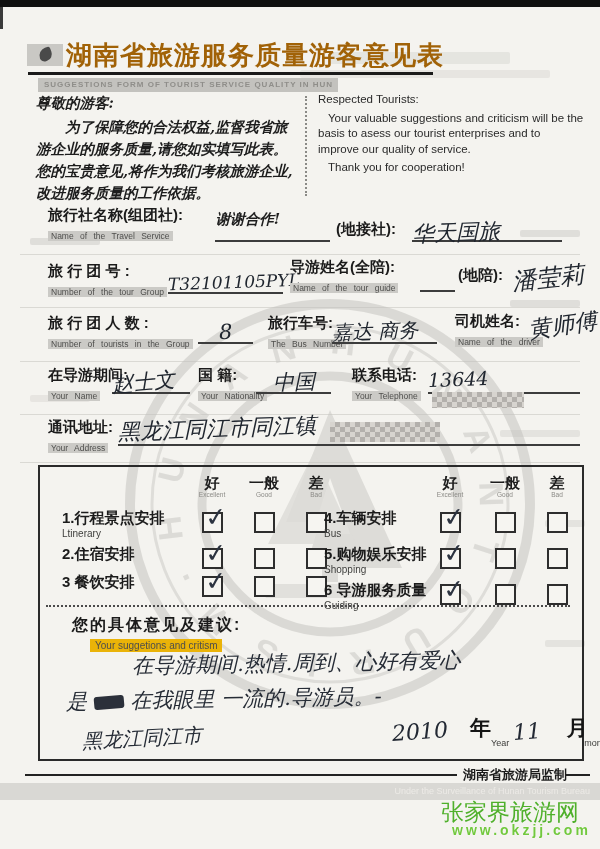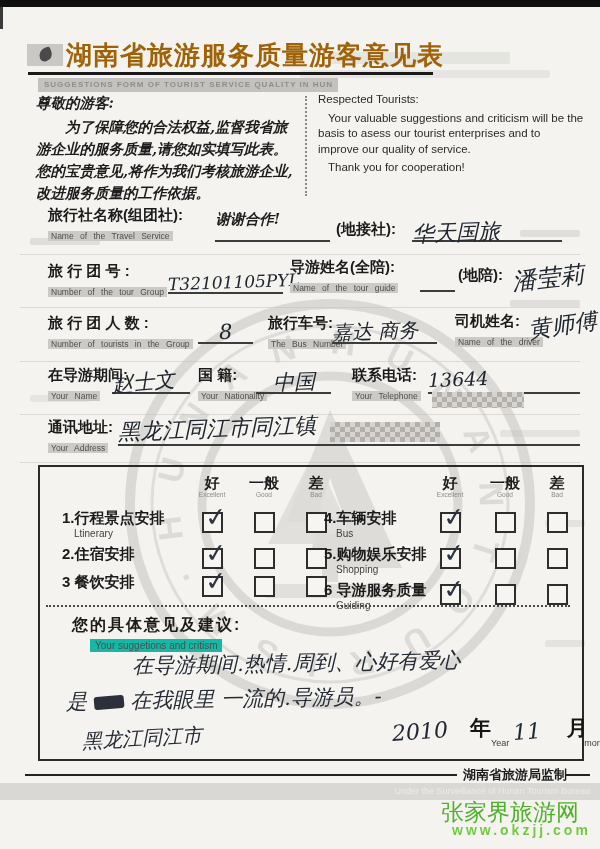--- a/index.html
+++ b/index.html
@@ -43,27 +43,27 @@
   
   .bigbox{position:absolute;left:38px;top:465px;width:542px;height:292px;border:2px solid #2a2a2a;background:transparent;}
   .rate-group{position:absolute;top:8px;}
   .rg-left{left:22px;width:290px;}
   .rg-right{left:284px;width:250px;}
   .rhead{position:absolute;top:0;width:44px;text-align:center;}
   .rhead .cn{font-size:15px;font-weight:bold;color:#1c1c1c;display:block;line-height:16px;}
   .rhead .en{font-size:6.5px;color:#8b8a86;display:block;}
   .ritem{position:absolute;left:0;height:34px;}
   .ritem .cn{font-size:15px;font-weight:bold;color:#1b1b1b;white-space:nowrap;}
-  .ritem .en2{font-size:10px;color:#3e3e3c;margin-left:12px;display:block;}
+  .ritem .en2{font-size:10px;color:#3e3e3c;margin-left:0;display:block;}
   .box{position:absolute;top:3px;width:17px;height:17px;border:2px solid #2e2e2e;background:#f6f5f1;}
   .tick{position:absolute;left:1px;top:-12px;font-size:26px;color:#2c3340;
         font-family:"DejaVu Serif",serif;transform:rotate(-6deg);}
   .dotline{position:absolute;left:6px;top:138px;width:524px;border-top:2px dotted #4a4a4a;}
   .sugg-cn{position:absolute;left:32px;top:148px;font-size:16px;font-weight:bold;letter-spacing:2px;color:#1b1b1b;}
-  .sugg-en{position:absolute;left:50px;top:172px;font-size:10px;color:#4e4e4c;background:#14b8a6;padding:1px 5px;}
+  .sugg-en{position:absolute;left:50px;top:172px;font-size:10px;color:#4e4e4c;background:#eab308;padding:1px 5px;}
   .comment{position:absolute;font-family:"DejaVu Serif",serif;font-style:italic;color:#262c36;
            white-space:nowrap;}
   .scribble{display:inline-block;width:30px;height:13px;background:#2b303a;border-radius:3px;
             transform:rotate(-4deg);vertical-align:middle;}
   
   .date-line{position:absolute;left:352px;top:250px;display:flex;align-items:flex-end;gap:4px;}
   .dnum{font-family:"DejaVu Serif",serif;font-style:italic;font-size:22px;color:#222833;
         transform:rotate(-4deg);margin-bottom:4px;}
   .dcol{display:inline-flex;flex-direction:column;align-items:center;line-height:1;}
   .dcol .cjk{font-size:21px;font-weight:bold;color:#141414;}

